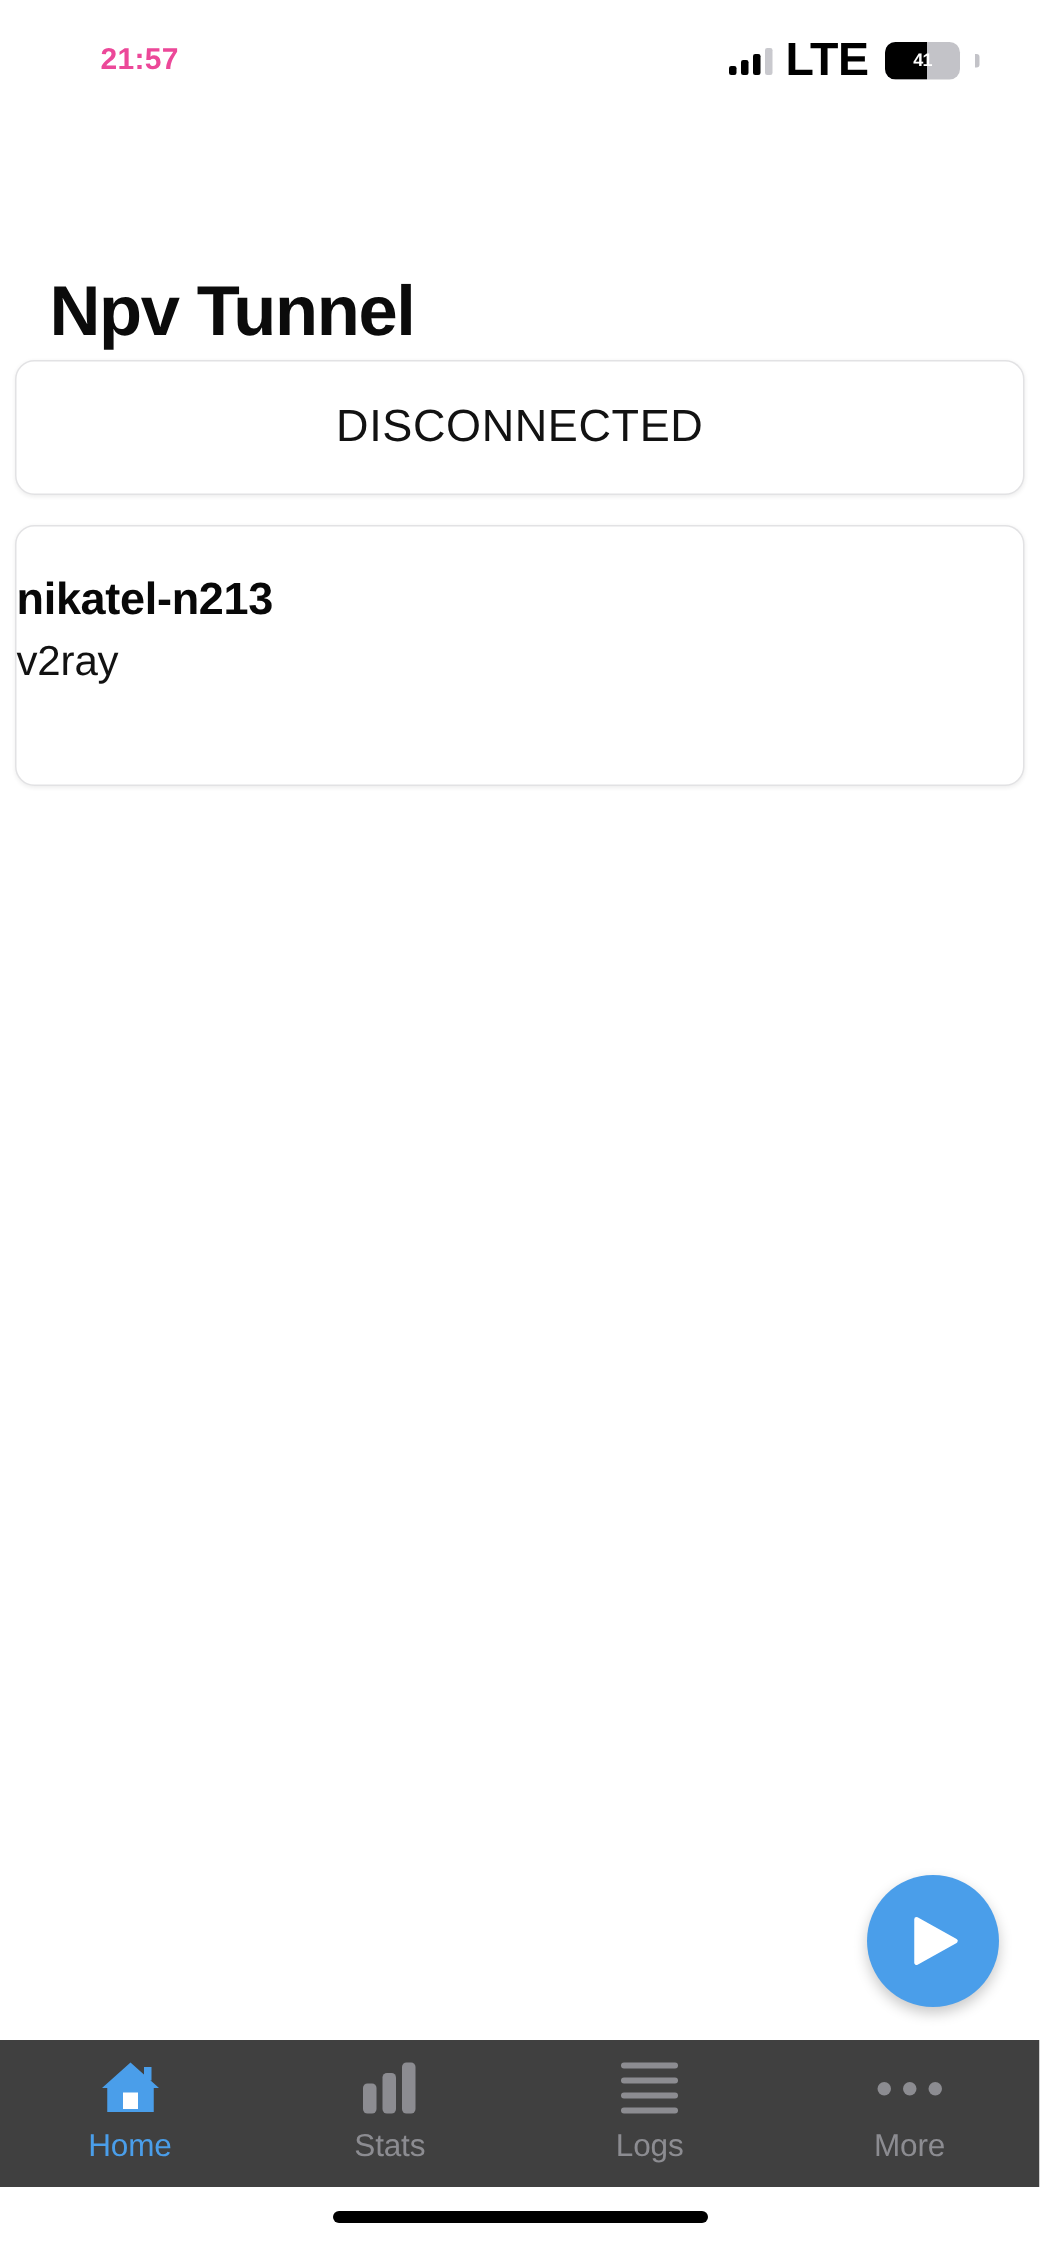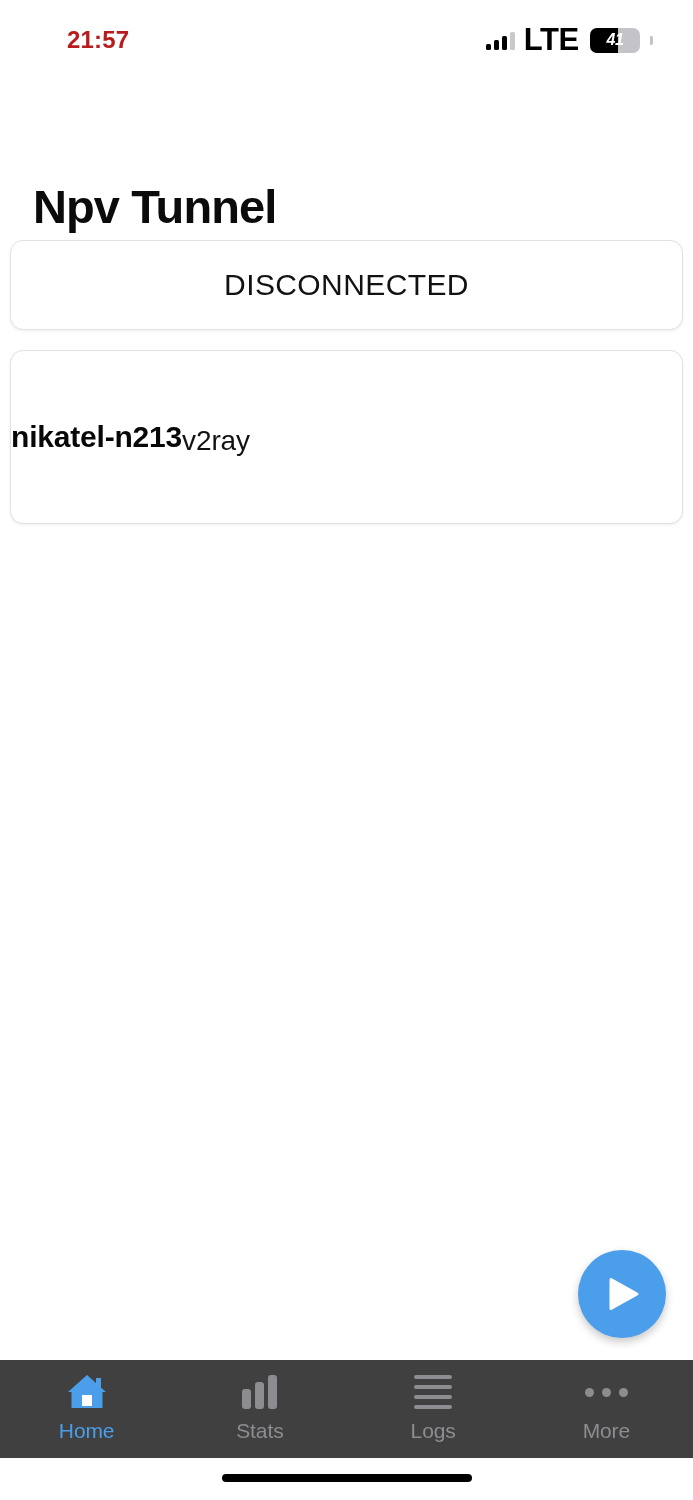--- a/index.html
+++ b/index.html
@@ -22,23 +22,23 @@
     top: 0; left: 0;
     width: 693px;
     height: 74px;
     display: flex;
     align-items: center;
     justify-content: space-between;
     padding: 0 34px 0 34px;
     box-sizing: border-box;
   }
   .status-time {
-    font-size: 24px;
+    font-size: 20px;
     font-weight: 700;
-    color: #b91c1c;
+    color: #ec4899;
     letter-spacing: 0.2px;
     padding-left: 33px;
     padding-top: 6px;
   }
   .status-right {
     display: flex;
     align-items: center;
     gap: 9px;
     padding-top: 6px;
     padding-right: 6px;
@@ -79,26 +79,25 @@
     margin-left: 2px;
   }
   .battery-fill {
     position: absolute;
     left: 0; top: 0; bottom: 0;
     width: 56%;
     background: #000;
   }
   .battery-level {
     position: relative;
-    font-size: 16px;
+    font-size: 12px;
     font-weight: 700;
     color: #ffffff;
     letter-spacing: -0.5px;
     z-index: 2;
-    font-style: italic;
   }
   .battery-cap {
     width: 3px;
     height: 9px;
     background: #c3c3c8;
     border-radius: 0 2px 2px 0;
     margin-left: 1px;
   }
 
   
@@ -133,23 +132,25 @@
   }
   .status-card-text {
     font-size: 30px;
     font-weight: 400;
     color: #121212;
     letter-spacing: 0.4px;
   }
   .config-card {
     top: 350px;
     height: 174px;
+    padding-top: 32px;
     box-sizing: border-box;
     display: flex;
-    align-items: center;
+    flex-direction: column;
+    align-items: flex-start;
   }
   .config-name {
     font-size: 30px;
     font-weight: 700;
     color: #080808;
     letter-spacing: -0.2px;
   }
   .config-type {
     font-size: 28px;
     font-weight: 400;

